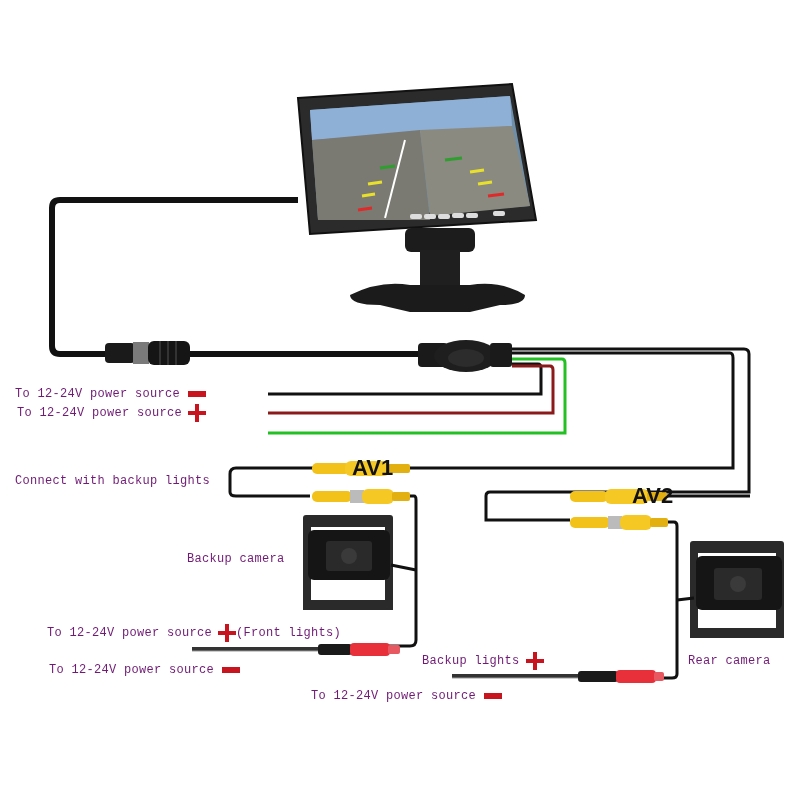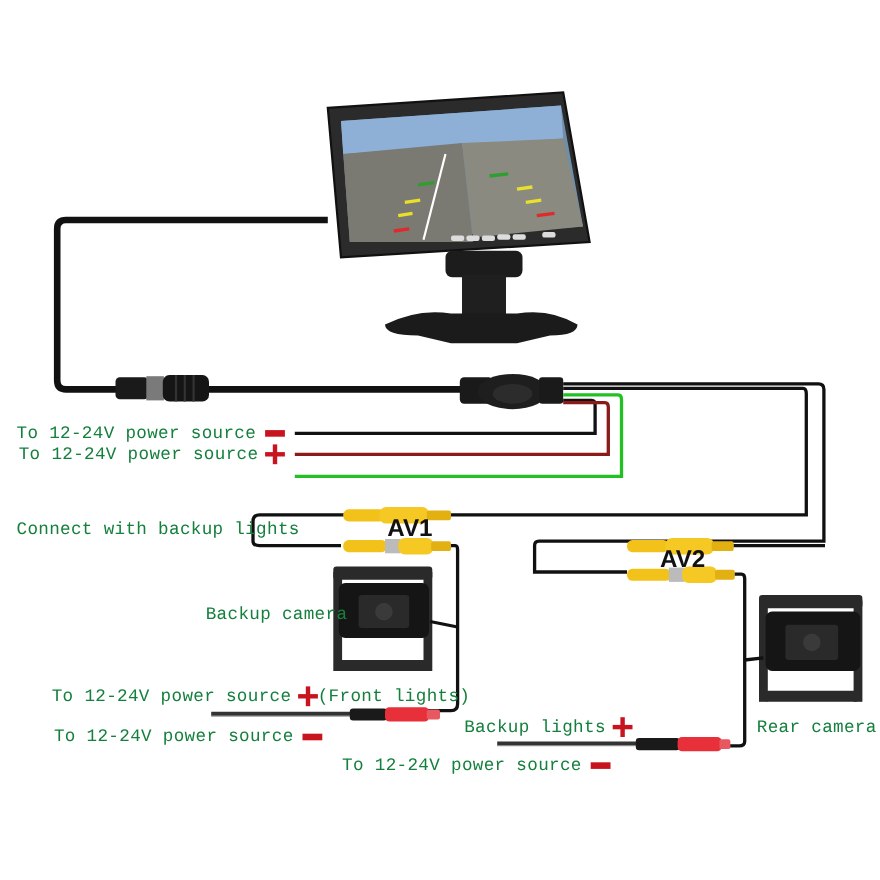--- a/index.html
+++ b/index.html
@@ -1,24 +1,24 @@
 <!DOCTYPE html>
 <html><head>
 <meta charset="utf-8">
 <style>
   html, body { margin:0; padding:0; background:#ffffff; }
   body { width:800px; height:800px; position:relative; overflow:hidden; font-family:"Liberation Mono","DejaVu Sans Mono",monospace; }
   svg.wires { position:absolute; left:0; top:0; width:800px; height:800px; }
-  .lbl { position:absolute; color:#15803d; font-family:"Liberation Serif","DejaVu Serif",serif; font-size:16px; white-space:nowrap; letter-spacing:0.3px; line-height:18px; }
+  .lbl { position:absolute; color:#701a75; font-family:"Liberation Serif","DejaVu Serif",serif; font-size:12px; white-space:nowrap; letter-spacing:0.3px; line-height:18px; }
   .mono { font-family:"Liberation Mono","DejaVu Sans Mono",monospace; font-weight:normal; }
   .minus-bar { display:inline-block; width:18px; height:6px; background:#c8141e; vertical-align:middle; margin-left:8px; }
   .plus { display:inline-block; position:relative; width:18px; height:18px; vertical-align:middle; margin-left:6px; }
   .plus::before { content:""; position:absolute; left:0; top:7px; width:18px; height:4px; background:#c8141e; }
   .plus::after { content:""; position:absolute; left:7px; top:0; width:4px; height:18px; background:#c8141e; }
-  .av { position:absolute; font-family:"Liberation Sans","DejaVu Sans",sans-serif; font-weight:bold; font-size:22px; color:#111;margin-top:12px; }
+  .av { position:absolute; font-family:"Liberation Sans","DejaVu Sans",sans-serif; font-weight:bold; font-size:22px; color:#111; }
 </style>
 </head>
 <body>
 
 <svg class="wires" viewBox="0 0 800 800">
 
   <path d="M298,200 L60,200 Q52,200 52,208 L52,346 Q52,354 60,354 L430,354" fill="none" stroke="#111" stroke-width="6"></path>
 
   <g>
     <rect x="105" y="343" width="30" height="20" rx="4" fill="#1a1a1a"></rect>
@@ -139,21 +139,21 @@
   <span>To 12-24V power source</span><span class="minus-bar"></span>
 </div>
 <div class="lbl mono" style="left:17px;top:404px;">
   <span>To 12-24V power source</span><span class="plus"></span>
 </div>
 <div class="lbl mono" style="left:15px;top:424px;margin-top:48px;">
   <span>Connect with backup lights</span>
 </div>
 
 <div class="av" style="left:352px;top:455px;">AV1</div>
-<div class="av" style="left:600px;top:483px;">AV2</div>
+<div class="av" style="left:632px;top:483px;">AV2</div>
 
 <div class="lbl mono" style="left:187px;top:550px;">Backup camera</div>
 <div class="lbl mono" style="left:688px;top:652px;text-align:right;">Rear camera</div>
 
 <div class="lbl mono" style="left:47px;top:624px;">
   <span>To 12-24V power source</span><span class="plus"></span><span>(Front lights)</span>
 </div>
 <div class="lbl mono" style="left:49px;top:661px;">
   <span>To 12-24V power source</span><span class="minus-bar"></span>
 </div>

